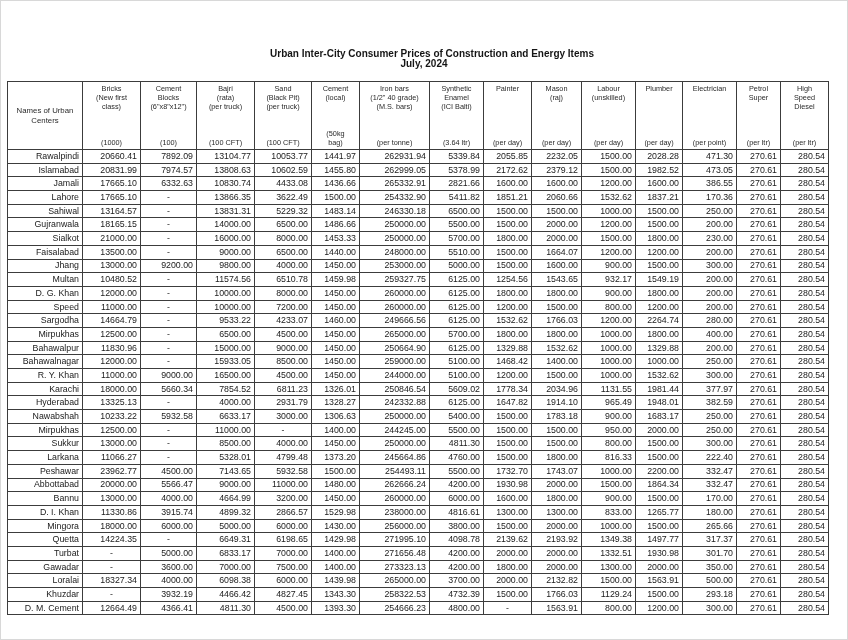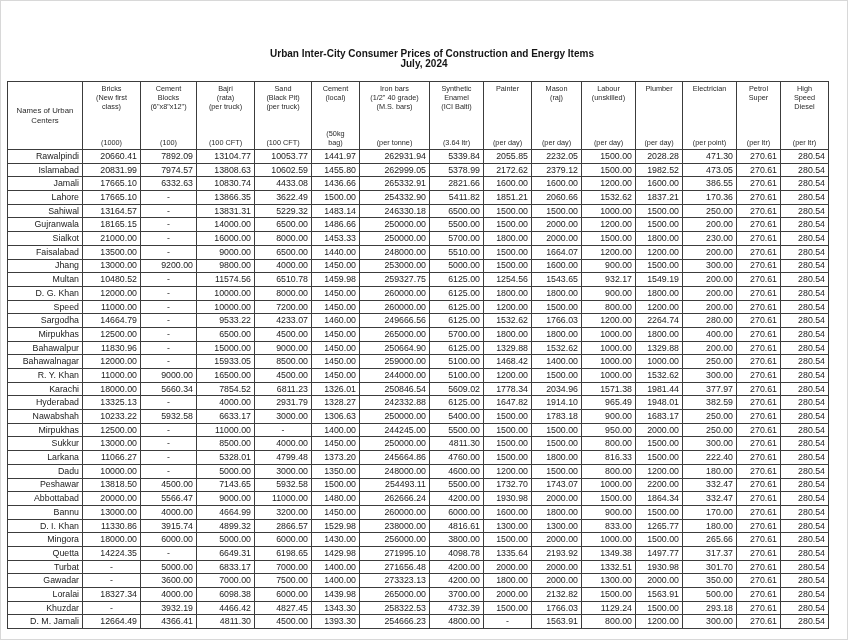--- a/index.html
+++ b/index.html
@@ -471,21 +471,21 @@
           <td class="city">Karachi</td>
           <td>18000.00</td>
           <td>5660.34</td>
           <td>7854.52</td>
           <td>6811.23</td>
           <td>1326.01</td>
           <td>250846.54</td>
           <td>5609.02</td>
           <td>1778.34</td>
           <td>2034.96</td>
-          <td>1571.38</td>
+          <td>1131.55</td>
           <td>1981.44</td>
           <td>377.97</td>
           <td>270.61</td>
           <td>280.54</td>
         </tr>
         <tr>
           <td class="city">Hyderabad</td>
           <td>13325.13</td>
           <td class="dash">-</td>
           <td>4000.00</td>
@@ -563,39 +563,22 @@
           <td>4760.00</td>
           <td>1500.00</td>
           <td>1800.00</td>
           <td>816.33</td>
           <td>1500.00</td>
           <td>222.40</td>
           <td>270.61</td>
           <td>280.54</td>
         </tr>
         <tr>
-          <td class="city">Dadu</td>
-          <td>10000.00</td>
-          <td class="dash">-</td>
-          <td>5000.00</td>
-          <td>3000.00</td>
-          <td>1350.00</td>
-          <td>248000.00</td>
-          <td>4600.00</td>
-          <td>1200.00</td>
-          <td>1500.00</td>
-          <td>800.00</td>
-          <td>1200.00</td>
-          <td>180.00</td>
-          <td>270.61</td>
-          <td>280.54</td>
-        </tr>
-        <tr>
           <td class="city">Peshawar</td>
-          <td>13818.50</td>
+          <td>23962.77</td>
           <td>4500.00</td>
           <td>7143.65</td>
           <td>5932.58</td>
           <td>1500.00</td>
           <td>254493.11</td>
           <td>5500.00</td>
           <td>1732.70</td>
           <td>1743.07</td>
           <td>1000.00</td>
           <td>2200.00</td>
@@ -673,21 +656,21 @@
         </tr>
         <tr>
           <td class="city">Quetta</td>
           <td>14224.35</td>
           <td class="dash">-</td>
           <td>6649.31</td>
           <td>6198.65</td>
           <td>1429.98</td>
           <td>271995.10</td>
           <td>4098.78</td>
-          <td>1335.64</td>
+          <td>2139.62</td>
           <td>2193.92</td>
           <td>1349.38</td>
           <td>1497.77</td>
           <td>317.37</td>
           <td>270.61</td>
           <td>280.54</td>
         </tr>
         <tr>
           <td class="city">Turbat</td>
           <td class="dash">-</td>
@@ -750,21 +733,21 @@
           <td>4732.39</td>
           <td>1500.00</td>
           <td>1766.03</td>
           <td>1129.24</td>
           <td>1500.00</td>
           <td>293.18</td>
           <td>270.61</td>
           <td>280.54</td>
         </tr>
         <tr>
-          <td class="city">D. M. Jamali</td>
+          <td class="city">D. M. Cement</td>
           <td>12664.49</td>
           <td>4366.41</td>
           <td>4811.30</td>
           <td>4500.00</td>
           <td>1393.30</td>
           <td>254666.23</td>
           <td>4800.00</td>
           <td class="dash">-</td>
           <td>1563.91</td>
           <td>800.00</td>

